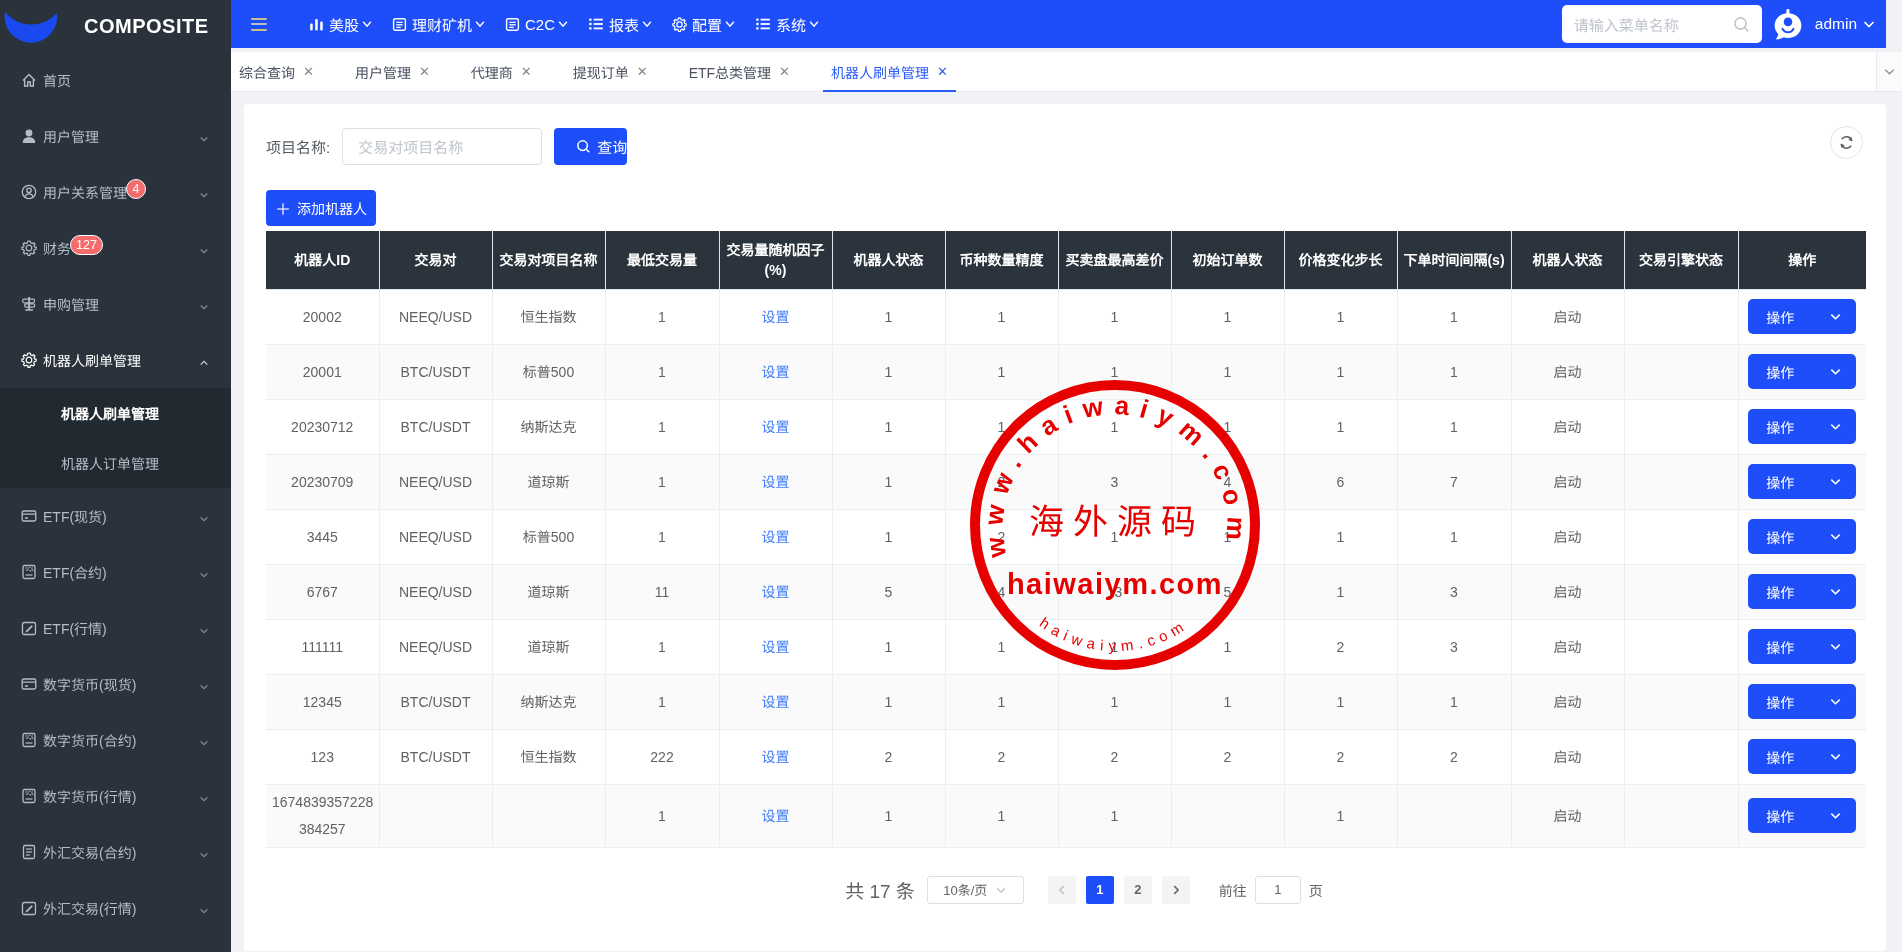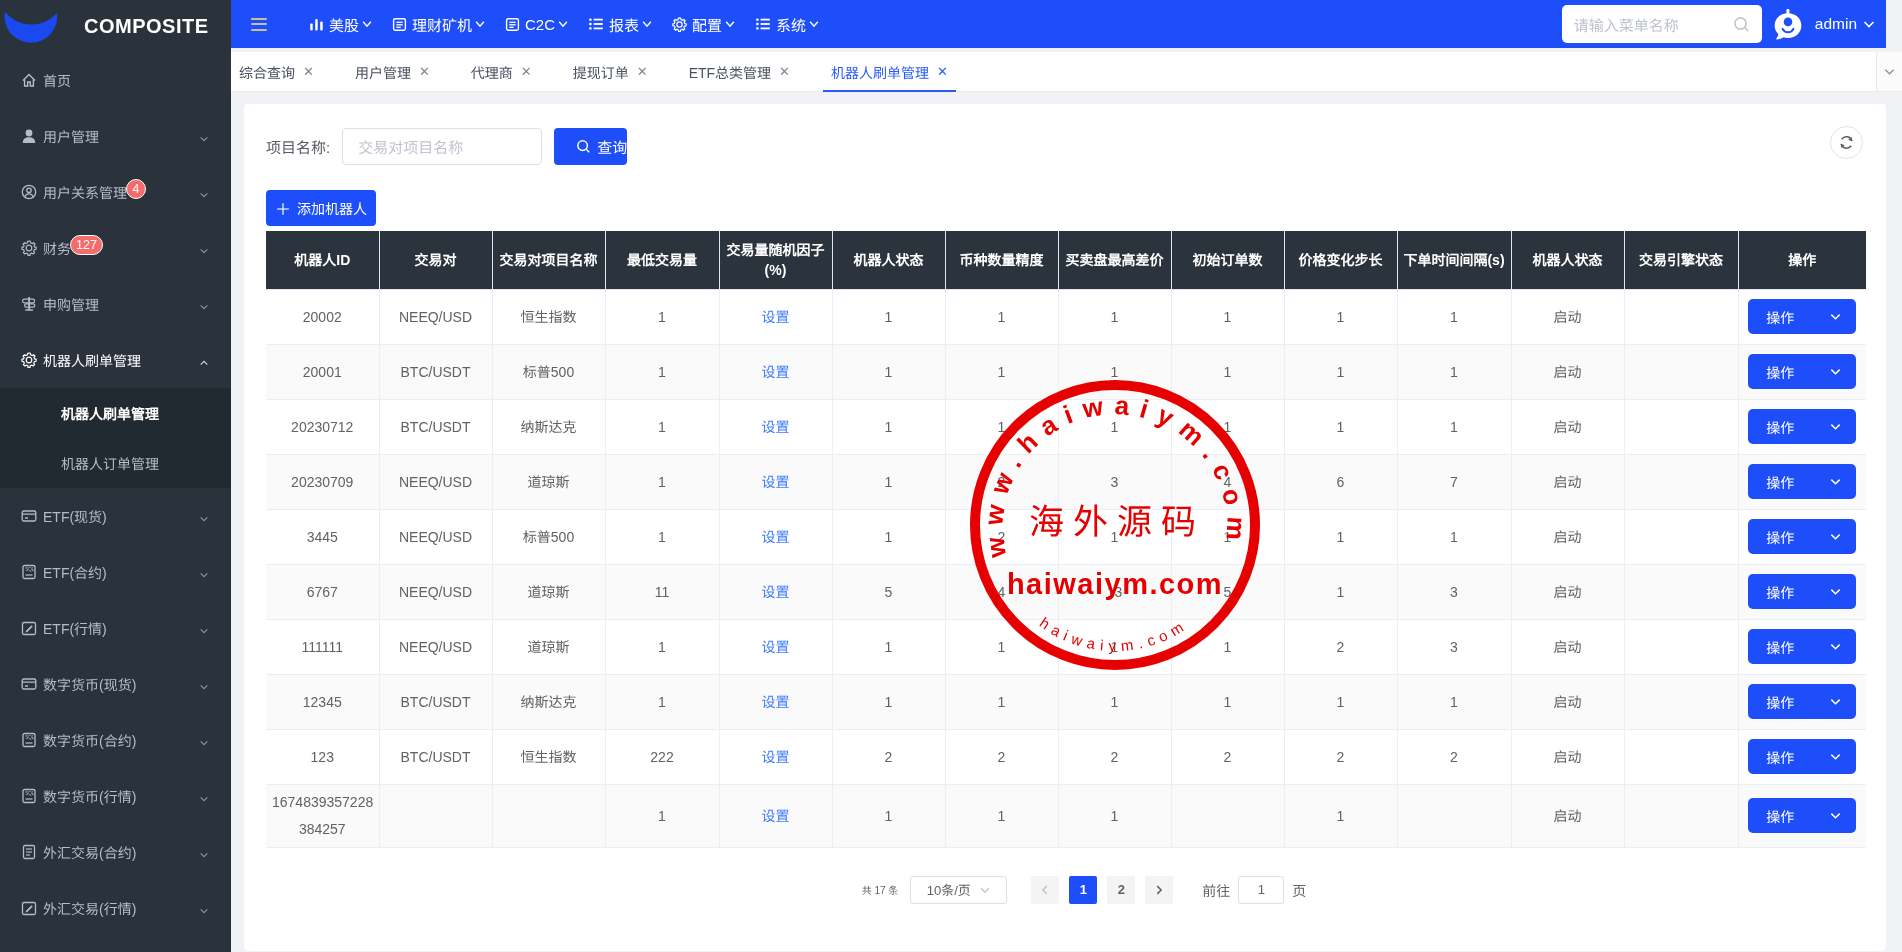--- a/index.html
+++ b/index.html
@@ -69,21 +69,21 @@
 td:last-child, th:last-child { border-right:none; }
 tr.stripe td { background:#fafafa; }
 tr.last td { height:62px; }
 td.idwrap { line-height:27px; }
 .lnk { color:#3e7bfa; }
 .opbtn { width:108px; height:35px; border-radius:5px; font-size:14px; display:inline-flex; align-items:center; padding:0 14px; }
 .opbtn span { flex:1; text-align:left; padding-left:4px; }
 
 
 .pager { display:flex; align-items:center; justify-content:center; margin-top:28px; padding-left:36px; font-size:14px; color:#606266; }
-.pager .total { margin-right:12px; font-size:10px; }
+.pager .total { margin-right:12px; font-size:19px; }
 .psel { width:97px; height:28px; border:1px solid #dcdfe6; border-radius:3px; display:flex; align-items:center; justify-content:center; color:#606266; font-size:13px; background:#fff; margin-right:19px; }
 .psel svg { margin-left:8px; }
 .pbtn { min-width:28px; height:28px; border-radius:2px; background:#f4f4f5; display:inline-flex; align-items:center; justify-content:center; margin:0 5px; font-size:13px; color:#606266; font-weight:bold; }
 .pbtn.cur { background:#1d4ef9; color:#fff; }
 .goto { margin-left:24px; display:flex; align-items:center; }
 .ginput { width:46px; height:28px; border:1px solid #dcdfe6; border-radius:3px; display:flex; align-items:center; justify-content:center; margin:0 8px; font-size:13px; color:#606266; background:#fff; }
 
 
 .stamp { position:absolute; left:965px; top:375px; z-index:50; }
 </style>

